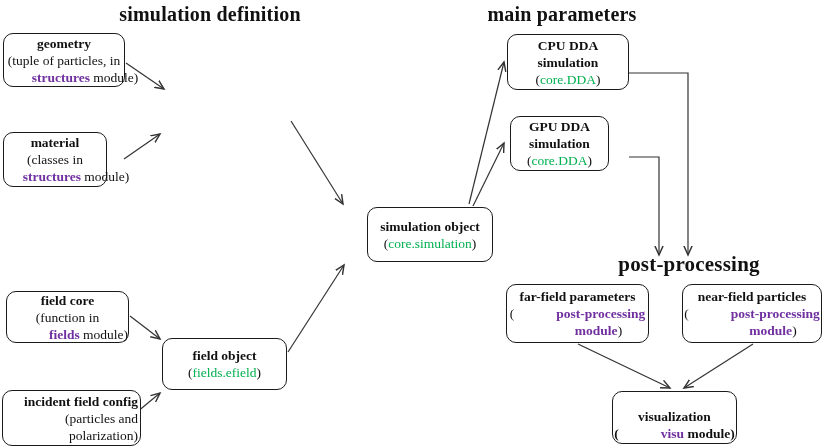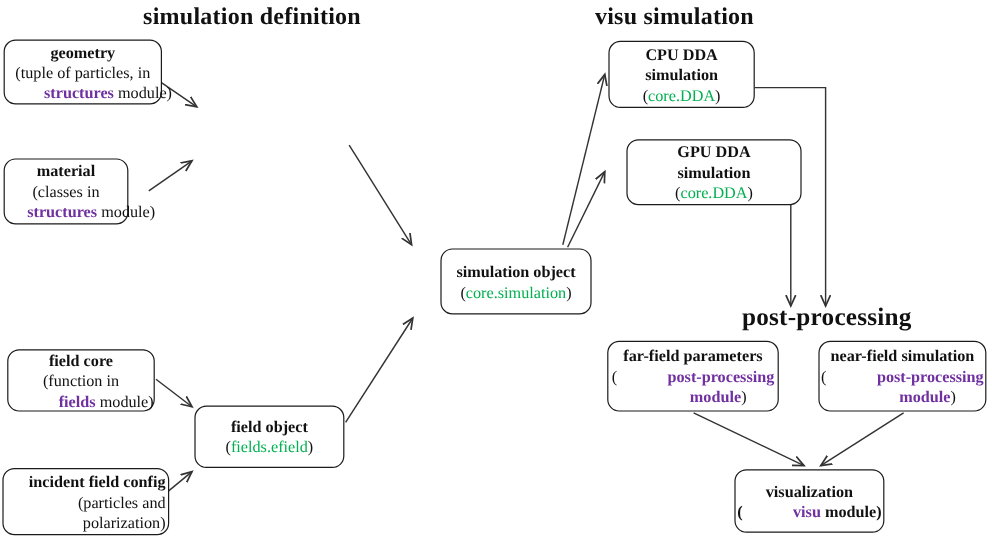--- a/index.html
+++ b/index.html
@@ -23,21 +23,21 @@
   .green{color:var(--green,#00B050);font-weight:normal;}
   svg.arrows{position:absolute;left:0;top:0;z-index:1;}
   svg.arrows line, svg.arrows polyline{stroke:#333;stroke-width:1.2;fill:none;}
 </style>
 </head>
 <body>
 
 <div class="canvas">
 
   <div class="sec-title" style="left:114px;top:3px;width:192px;">simulation definition</div>
-  <div class="sec-title" style="left:486px;top:3px;width:152px;">visu simulation</div>
+  <div class="sec-title" style="left:486px;top:3px;width:152px;">main parameters</div>
   <div class="sec-title" style="left:606px;top:252px;width:166px;font-size:21px;">post-processing</div>
 
   <svg class="arrows" width="827" height="447" viewBox="0 0 827 447">
     <defs>
       <marker id="ah" markerWidth="10" markerHeight="9" refX="7.6" refY="4" orient="auto">
         <path d="M0,0.6 L7.6,4 L0,7.4" fill="none" stroke="#333" stroke-width="1.2"></path>
       </marker>
     </defs>
     <line x1="126" y1="63" x2="164" y2="89" marker-end="url(#ah)"></line>
     <line x1="124" y1="159" x2="160" y2="134" marker-end="url(#ah)"></line>
@@ -46,21 +46,21 @@
     <line x1="131" y1="417" x2="160" y2="393" marker-end="url(#ah)"></line>
     <line x1="288" y1="352" x2="344" y2="265" marker-end="url(#ah)"></line>
     <line x1="469" y1="204" x2="504" y2="62" marker-end="url(#ah)"></line>
     <line x1="473" y1="206" x2="504" y2="143" marker-end="url(#ah)"></line>
     <polyline points="629,73 688,73 688,255" marker-end="url(#ah)"></polyline>
     <polyline points="629,157 659,157 659,255" marker-end="url(#ah)"></polyline>
     <line x1="578" y1="344" x2="670" y2="388" marker-end="url(#ah)"></line>
     <line x1="753" y1="344" x2="684" y2="388" marker-end="url(#ah)"></line>
   </svg>
 
-  <div class="box" style="left:3px;top:33px;width:132px;height:54px;">
+  <div class="box" style="left:3px;top:33px;width:122px;height:54px;">
     <div class="line b">geometry</div>
     <div class="line">(tuple of particles, in</div>
     <div class="line"><span class="purple">structures</span><span> module)</span></div>
   </div>
 
   <div class="box" style="left:3px;top:132px;width:104px;height:55px;">
     <div class="line b">material</div>
     <div class="line">(classes in</div>
     <div class="line"><span class="purple">structures</span><span> module)</span></div>
   </div>
@@ -70,39 +70,39 @@
     <div class="line b">simulation object</div>
     <div class="line"><span>(</span><span class="green">core.simulation</span><span>)</span></div>
   </div>
 
   <div class="box" style="left:507px;top:34px;width:122px;height:56px;">
     <div class="line b">CPU DDA</div>
     <div class="line b">simulation</div>
     <div class="line"><span>(</span><span class="green">core.DDA</span><span>)</span></div>
   </div>
 
-  <div class="box" style="left:522px;top:116px;width:146px;height:55px;">
+  <div class="box" style="left:510px;top:116px;width:99px;height:55px;">
     <div class="line b">GPU DDA</div>
     <div class="line b">simulation</div>
     <div class="line"><span>(</span><span class="green">core.DDA</span><span>)</span></div>
   </div>
 
   <div class="box" style="left:506px;top:284px;width:143px;height:59px;">
     <div class="line b">far-field parameters</div>
     <div class="line"><span>(</span><span class="purple">post-processing</span></div>
     <div class="line"><span class="purple">module</span><span>)</span></div>
   </div>
 
   <div class="box" style="left:682px;top:284px;width:140px;height:59px;">
-    <div class="line b">near-field simulation</div>
+    <div class="line b">near-field particles</div>
     <div class="line"><span>(</span><span class="purple">post-processing</span></div>
     <div class="line"><span class="purple">module</span><span>)</span></div>
   </div>
 
-  <div class="box" style="left:612px;top:391px;width:125px;height:53px;">
+  <div class="box" style="left:612px;top:391px;width:125px;height:53px;justify-content:flex-end;">
     <div class="line b">visualization</div>
     <div class="line b"><span>(</span><span class="purple">visu</span><span> module)</span></div>
   </div>
 
   <div class="box" style="left:6px;top:291px;width:123px;height:52px;">
     <div class="line b">field core</div>
     <div class="line">(function in</div>
     <div class="line"><span class="purple">fields</span><span> module)</span></div>
   </div>
 

